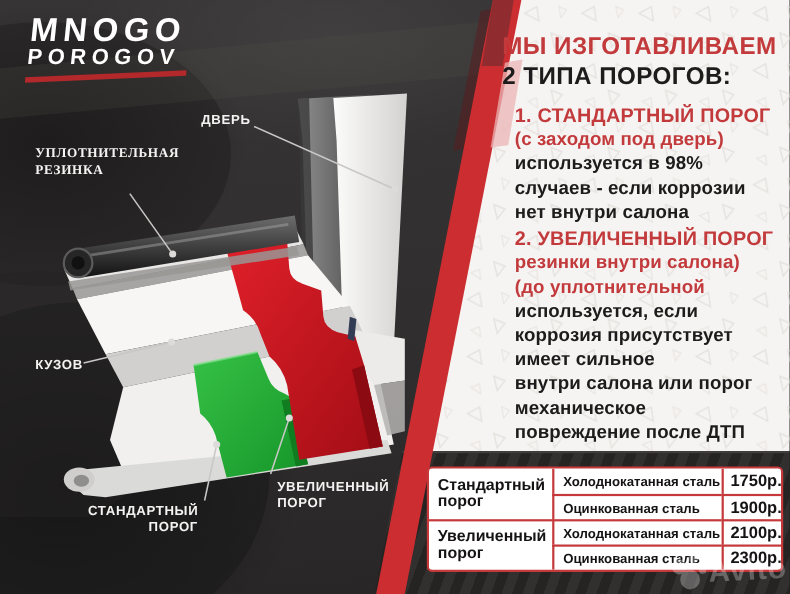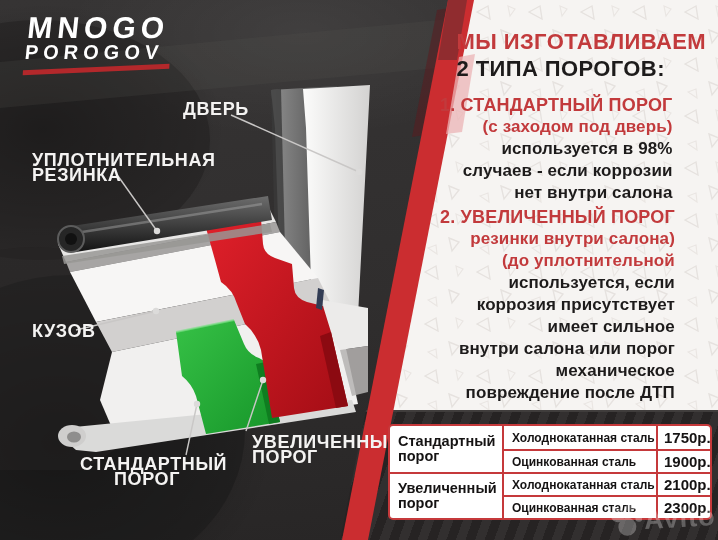--- a/index.html
+++ b/index.html
@@ -17,35 +17,35 @@
 
   
   .logo{ position:absolute; left:26px; top:12px; color:#fff; font-weight:800;
          transform:skewX(-6deg); z-index:30; }
   .logo .l1{ font-size:30px; line-height:31px; letter-spacing:5px; }
   .logo .l2{ font-size:20px; line-height:20px; letter-spacing:5px; margin-top:-1px; }
   .logo .underline{ width:146px; height:5px; background:#b3282b;
          transform:rotate(-2.5deg); margin-top:5px; }
 
   
-  .dlabel{ position:absolute; color:#f4f3f2; font-weight:700; font-size:18px;
+  .dlabel{ position:absolute; color:#f4f3f2; font-weight:700; font-size:12px;
            letter-spacing:.6px; line-height:15px; z-index:22; white-space:nowrap; }
   .dl-door   { left:183px; top:102px; }
-  .dl-rubber { left:32px;  top:153px; }
+  .dl-rubber { left:32px;  top:132px;font-family:Liberation Serif, serif; }
   .dl-kuzov  { left:32px;  top:324px; }
   .dl-std    { left:80px;  top:457px; width:100px; text-align:right; }
   .dl-uvel   { left:252px; top:435px; }
 
   
   .rp-header{ position:absolute; right:12px; top:28px; 
       font-weight:800; font-size:22px; line-height:27px; letter-spacing:.4px; z-index:24; }
   .red-t{ color:#c23a3c; }
   .blk-t{ color:#1d1b1b; }
-  .rp-sec{ position:absolute; left:440px; z-index:24; font-size:17px; line-height:22px;
-      font-weight:700; color:#1d1b1b; letter-spacing:.1px;text-align:right; }
+  .rp-sec{ position:absolute; left:468px; z-index:24; font-size:17px; line-height:22px;
+      font-weight:700; color:#1d1b1b; letter-spacing:.1px; }
   .rp-sec .title{ font-size:18px; font-weight:800; color:#c23a3c; letter-spacing:.2px; }
   .rp-sec .sub{ color:#c23a3c; }
   .sec1{ top:94px; }
   .sec2{ top:206px; }
 
   
   .hatch{ position:absolute; left:330px; top:410px; width:388px; height:130px; z-index:10;
       background:repeating-linear-gradient(110deg, #322f2f 0 9px, #262323 9px 18px);
       clip-path:polygon(36px 0, 388px 0, 388px 130px, 10px 130px);
       border-top:2px solid #403d3c; }

